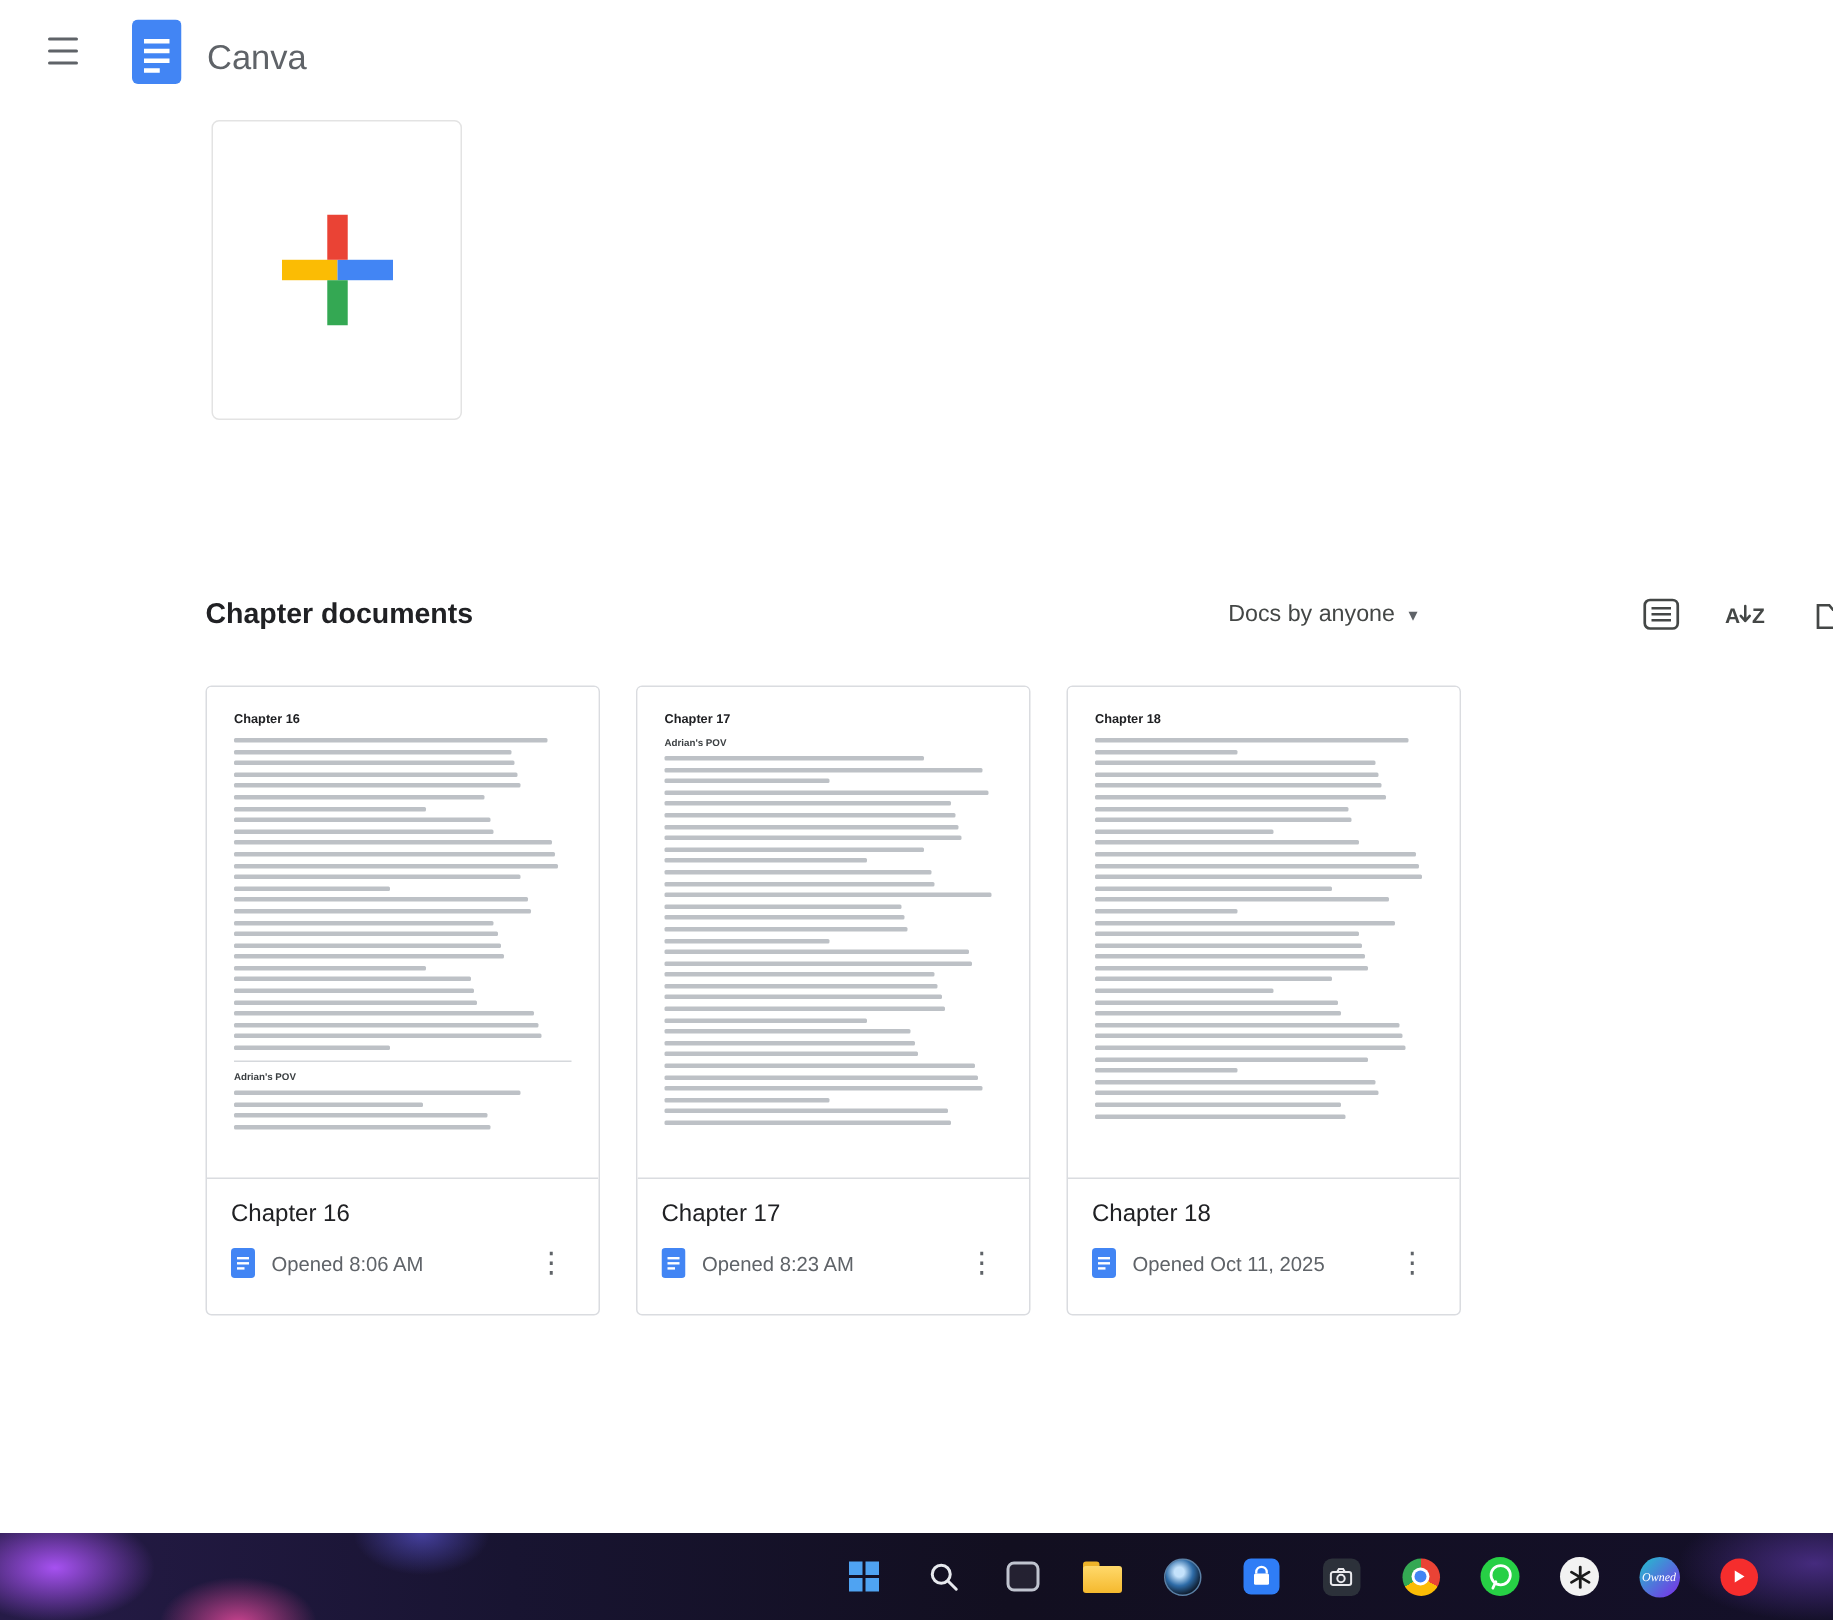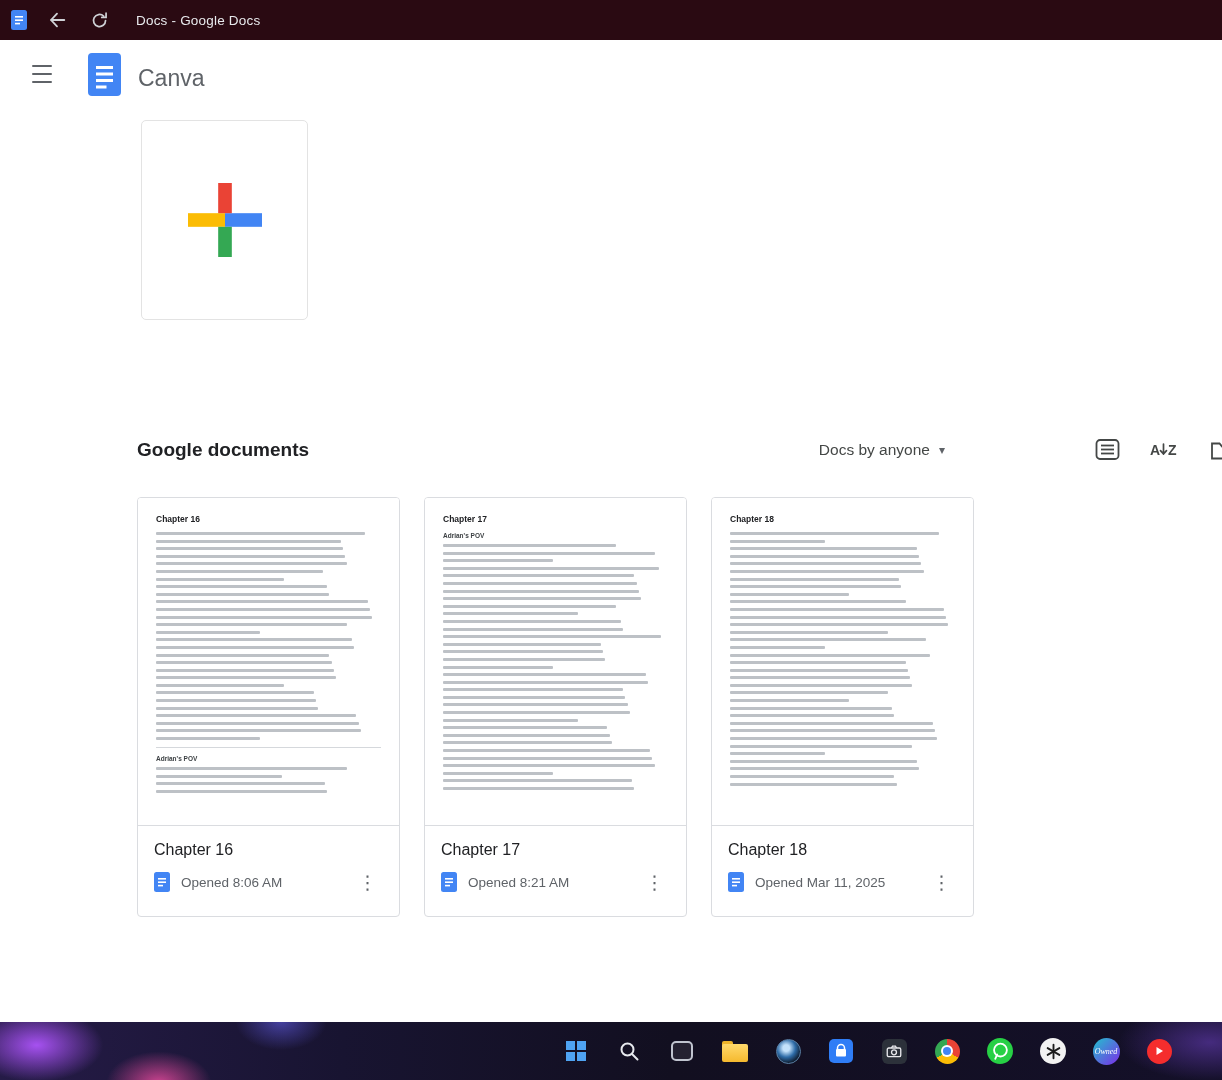--- a/index.html
+++ b/index.html
@@ -75,43 +75,20 @@
   .canva-ic { width: 27px; height: 27px; background: linear-gradient(135deg, #21c3cd, #7d2ae8); color: #fff; font-size: 8px; font-style: italic; font-family: "Liberation Serif", serif; }
   .yt-ic { width: 25px; height: 25px; background: #f52d2d; }
   .store-ic { width: 24px; height: 24px; border-radius: 5px; background: #2f7df6; display:flex; align-items:center; justify-content:center; }
   .cam-ic { width: 25px; height: 25px; border-radius: 6px; background: #2c313a; display:flex; align-items:center; justify-content:center; }
 </style>
 </head>
 <body>
 
 <div class="screen">
 
-  <div class="titlebar">
-    <span class="tb-favicon">
-      <svg width="18" height="20" viewBox="0 0 16 20">
-          <rect x="0" y="0" width="16" height="20" rx="2.5" fill="#4285f4"></rect>
-          <rect x="4" y="6" width="8" height="1.6" fill="#fff"></rect>
-          <rect x="4" y="9.4" width="8" height="1.6" fill="#fff"></rect>
-          <rect x="4" y="12.8" width="5" height="1.6" fill="#fff"></rect>
-        </svg>
-    </span>
-    <span class="tb-btn">
-      <svg width="20" height="20" viewBox="0 0 22 22" fill="none" stroke="#cfd2d6" stroke-width="2" stroke-linecap="round">
-          <path d="M19 11 H5"></path>
-          <path d="M11 4 L4.5 11 L11 18"></path>
-        </svg>
-    </span>
-    <span class="tb-btn">
-      <svg width="19" height="19" viewBox="0 0 22 22" fill="none" stroke="#cfd2d6" stroke-width="2" stroke-linecap="round">
-          <path d="M18 11 a7 7 0 1 1 -2.2-5.1"></path>
-          <path d="M18.6 2.5 v5 h-5"></path>
-        </svg>
-    </span>
-    <span class="tb-title">Docs - Google Docs</span>
-  </div>
 
   <div class="appbar">
     <div class="hamburger">
         <span></span>
         <span></span>
         <span></span>
       </div>
     <div class="docs-logo">
       <svg width="33" height="43" viewBox="0 0 33 43">
           <rect x="0" y="0" width="33" height="43" rx="4" fill="#4285f4"></rect>
@@ -129,21 +106,21 @@
       <svg width="74" height="74" viewBox="0 0 76 76">
           <rect x="0" y="31" width="38" height="14" fill="#fbbc04"></rect>
           <rect x="38" y="31" width="38" height="14" fill="#4285f4"></rect>
           <rect x="31" y="0" width="14" height="31" fill="#ea4335"></rect>
           <rect x="31" y="45" width="14" height="31" fill="#34a853"></rect>
         </svg>
     </div>
   </div>
 
   <div class="recent-head">
-    <div class="recent-title">Google documents</div>
+    <div class="recent-title">Chapter documents</div>
     <div class="owner-filter">
       <span>Docs by anyone</span>
       <span class="caret">▾</span>
     </div>
     <div class="view-icons">
       <div>
         <svg width="25" height="23" viewBox="0 0 25 23" fill="none" stroke="#444746" stroke-width="1.8">
             <rect x="1.5" y="2" width="22" height="19" rx="3.5"></rect>
             <line x1="6" y1="7.5" x2="19" y2="7.5"></line>
             <line x1="6" y1="11.5" x2="19" y2="11.5"></line>
@@ -260,21 +237,21 @@
         </div>
       <div class="card-footer">
         <div class="doc-title">Chapter 17</div>
         <div class="card-meta">
           <svg width="16" height="20" viewBox="0 0 16 20">
               <rect x="0" y="0" width="16" height="20" rx="2.5" fill="#4285f4"></rect>
               <rect x="4" y="6" width="8" height="1.6" fill="#fff"></rect>
               <rect x="4" y="9.4" width="8" height="1.6" fill="#fff"></rect>
               <rect x="4" y="12.8" width="5" height="1.6" fill="#fff"></rect>
             </svg>
-          <span class="opened">Opened 8:21 AM</span>
+          <span class="opened">Opened 8:23 AM</span>
           <span class="kebab">⋮</span>
         </div>
       </div>
     </div>
 
     <div class="doc-card">
       <div class="thumb">
           <div class="th-heading">Chapter 18</div>
           <div class="tline" style="width: 93%;"></div>
           <div class="tline" style="width: 42%;"></div>
@@ -313,21 +290,21 @@
         </div>
       <div class="card-footer">
         <div class="doc-title">Chapter 18</div>
         <div class="card-meta">
           <svg width="16" height="20" viewBox="0 0 16 20">
               <rect x="0" y="0" width="16" height="20" rx="2.5" fill="#4285f4"></rect>
               <rect x="4" y="6" width="8" height="1.6" fill="#fff"></rect>
               <rect x="4" y="9.4" width="8" height="1.6" fill="#fff"></rect>
               <rect x="4" y="12.8" width="5" height="1.6" fill="#fff"></rect>
             </svg>
-          <span class="opened">Opened Mar 11, 2025</span>
+          <span class="opened">Opened Oct 11, 2025</span>
           <span class="kebab">⋮</span>
         </div>
       </div>
     </div>
 
   </div>
 
   <div class="desktop">
     <div class="taskbar">
       <div class="tb-icon">

